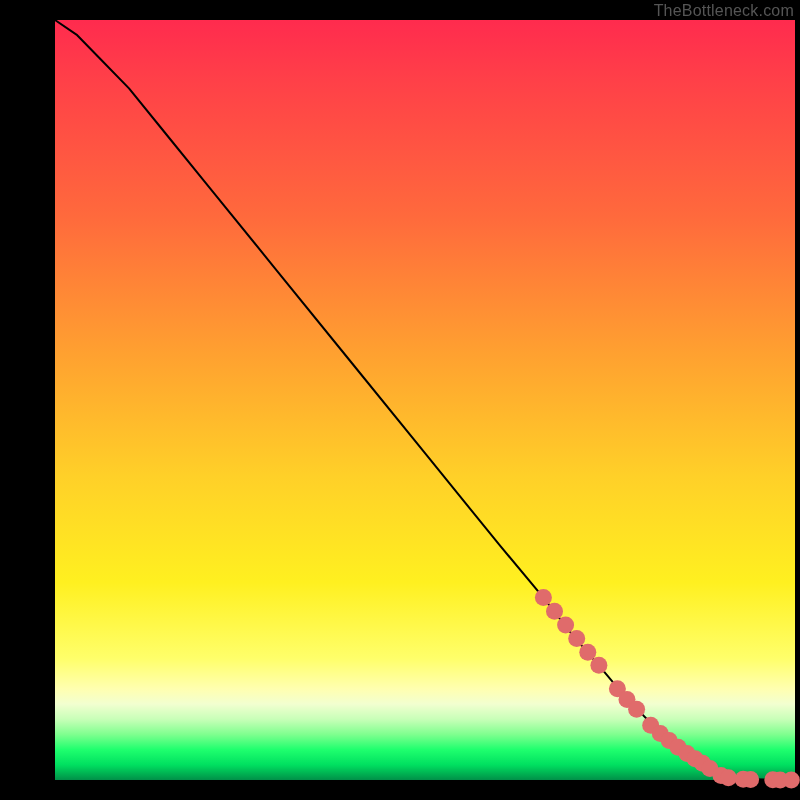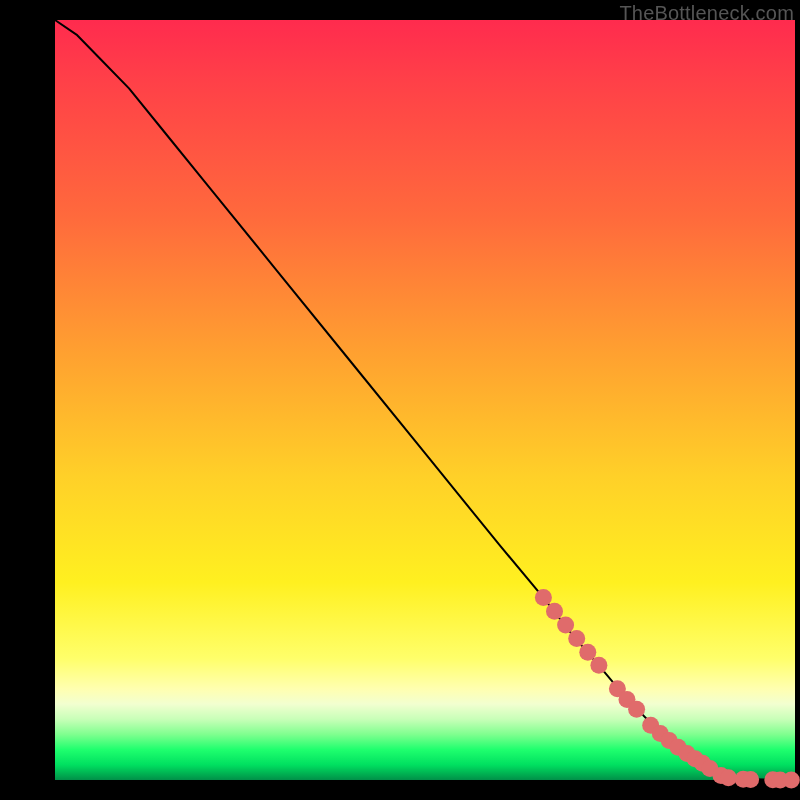--- a/index.html
+++ b/index.html
@@ -39,21 +39,21 @@
       #1fff6e 96%,
       #00e060 98%,
       #009048 100%
     );
   }
   .watermark {
     position: absolute;
     top: 2px;
     right: 6px;
     color: #555;
-    font-size: 20px;
+    font-size: 16px;
     font-family: Arial, sans-serif;
     letter-spacing: 0.2px;
     user-select: none;
   }
   svg.overlay {
     position: absolute;
     left: 55px;
     top: 20px;
     width: 740px;
     height: 760px;

